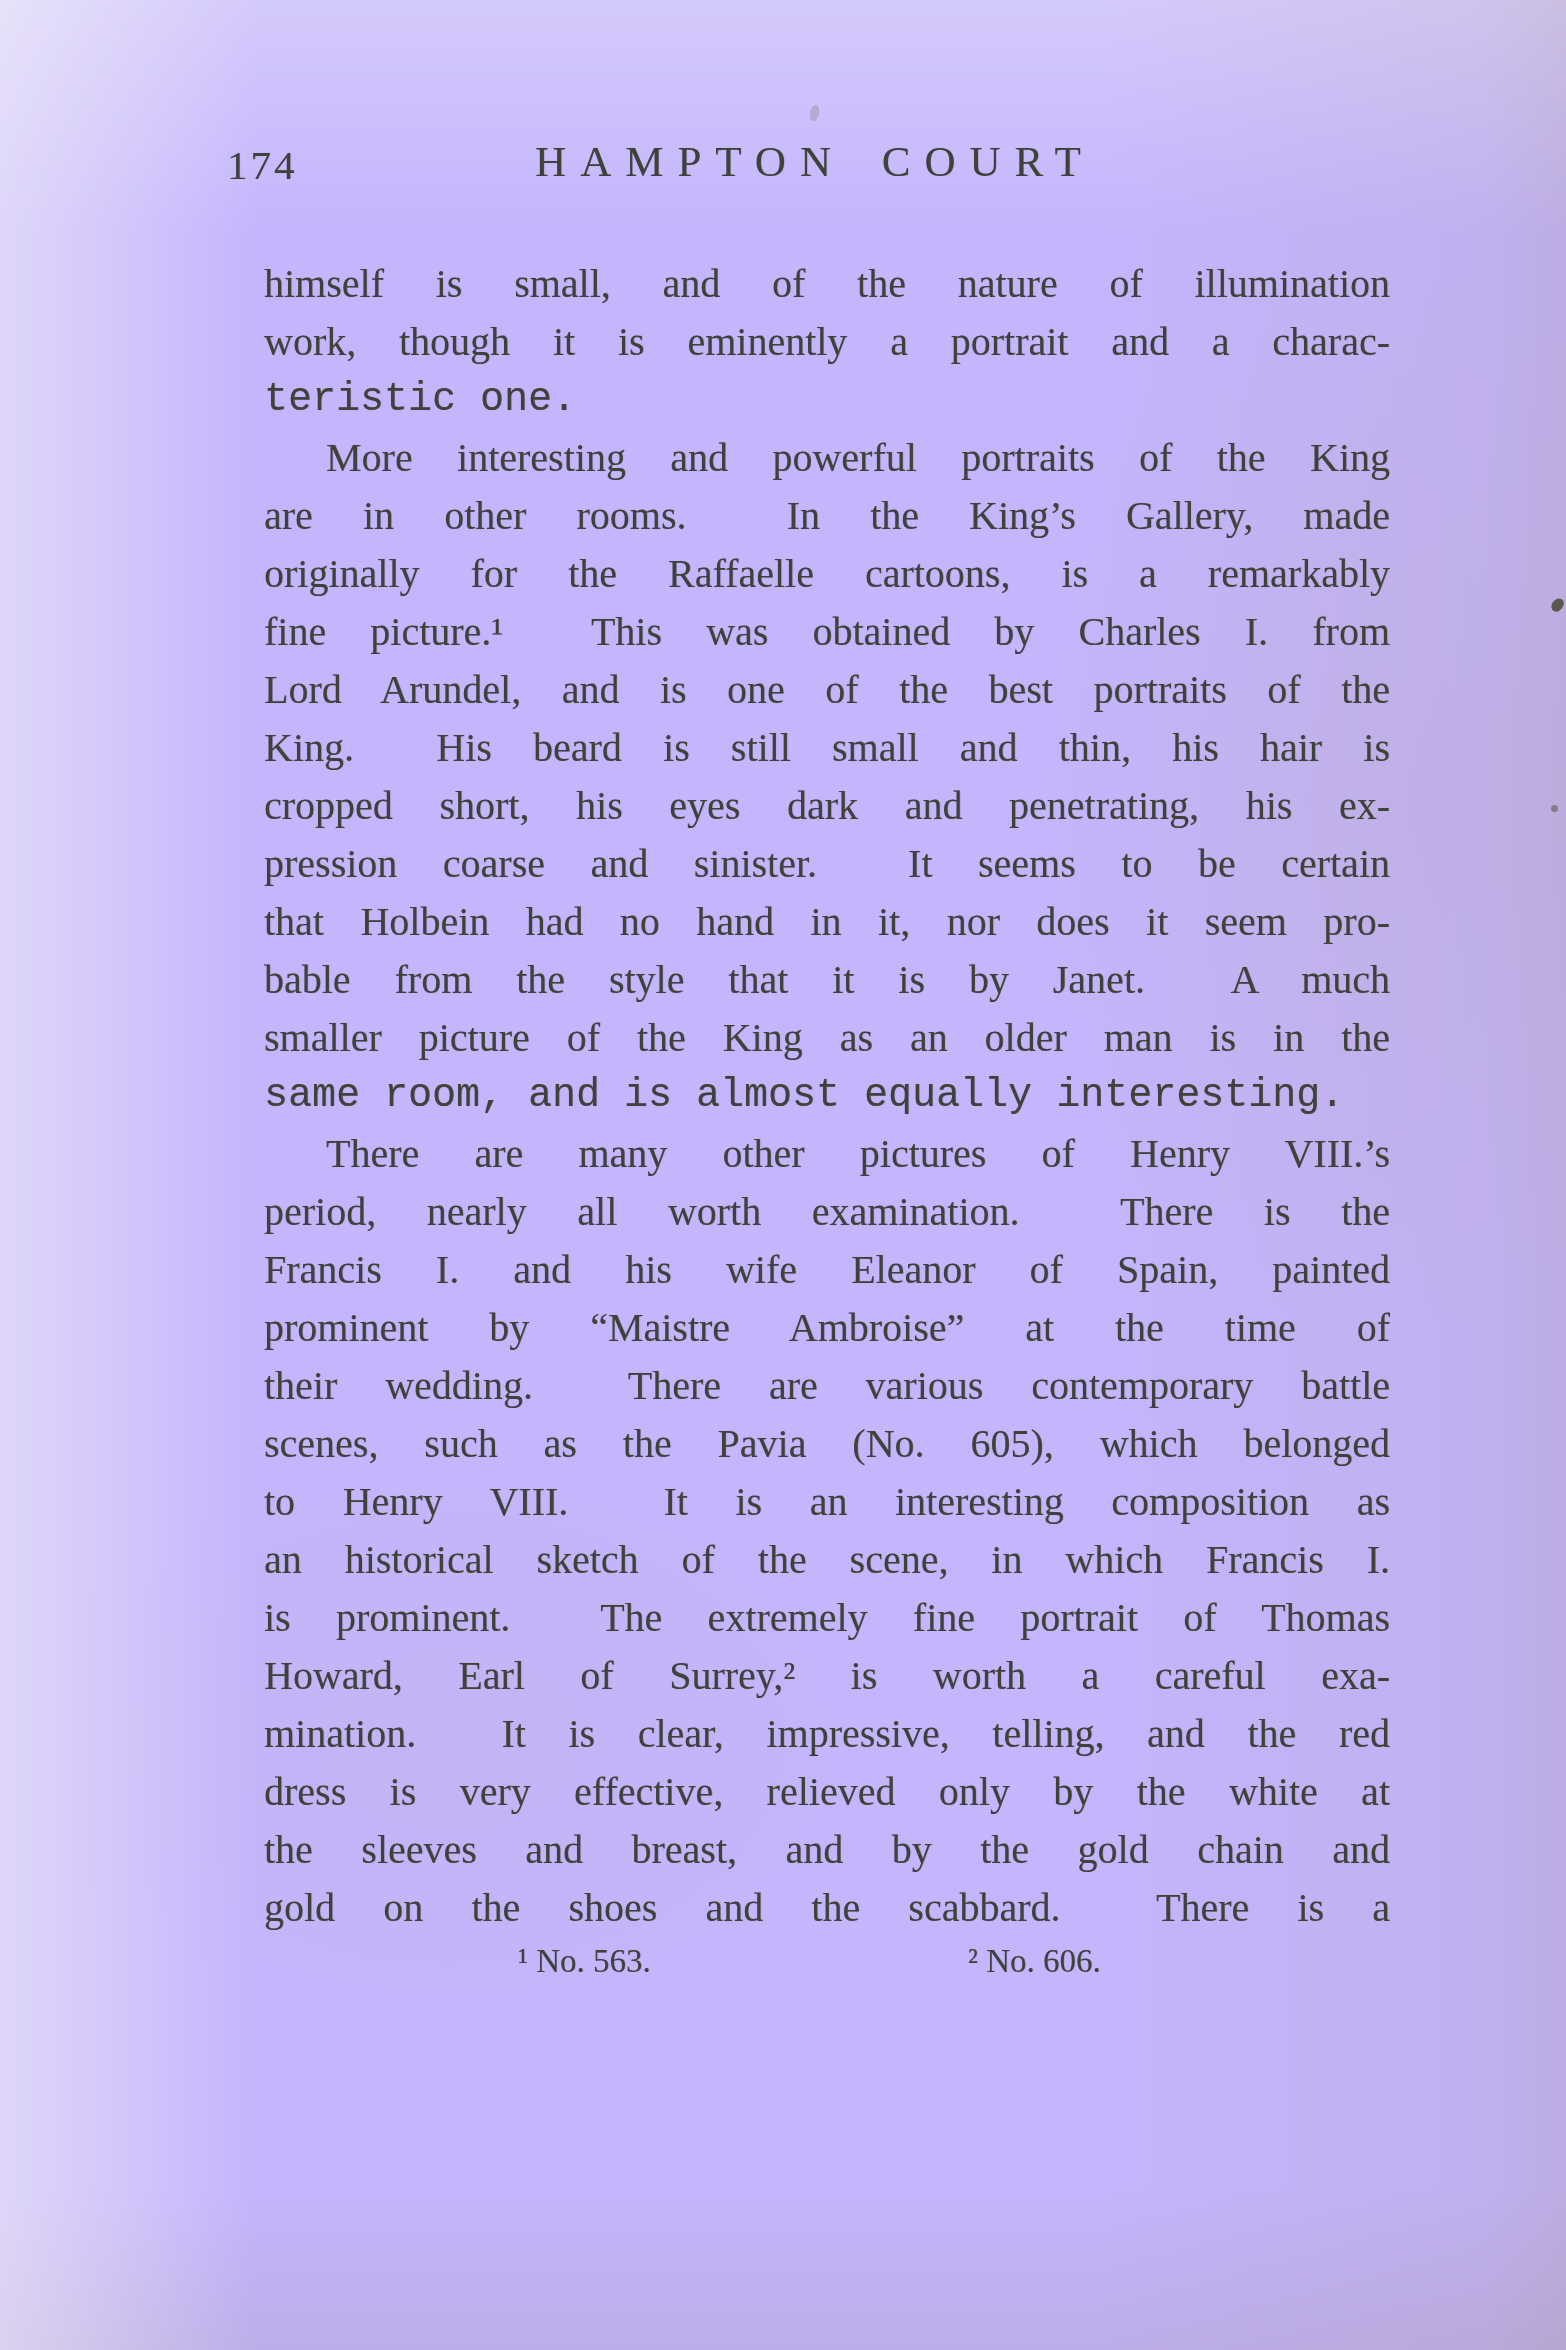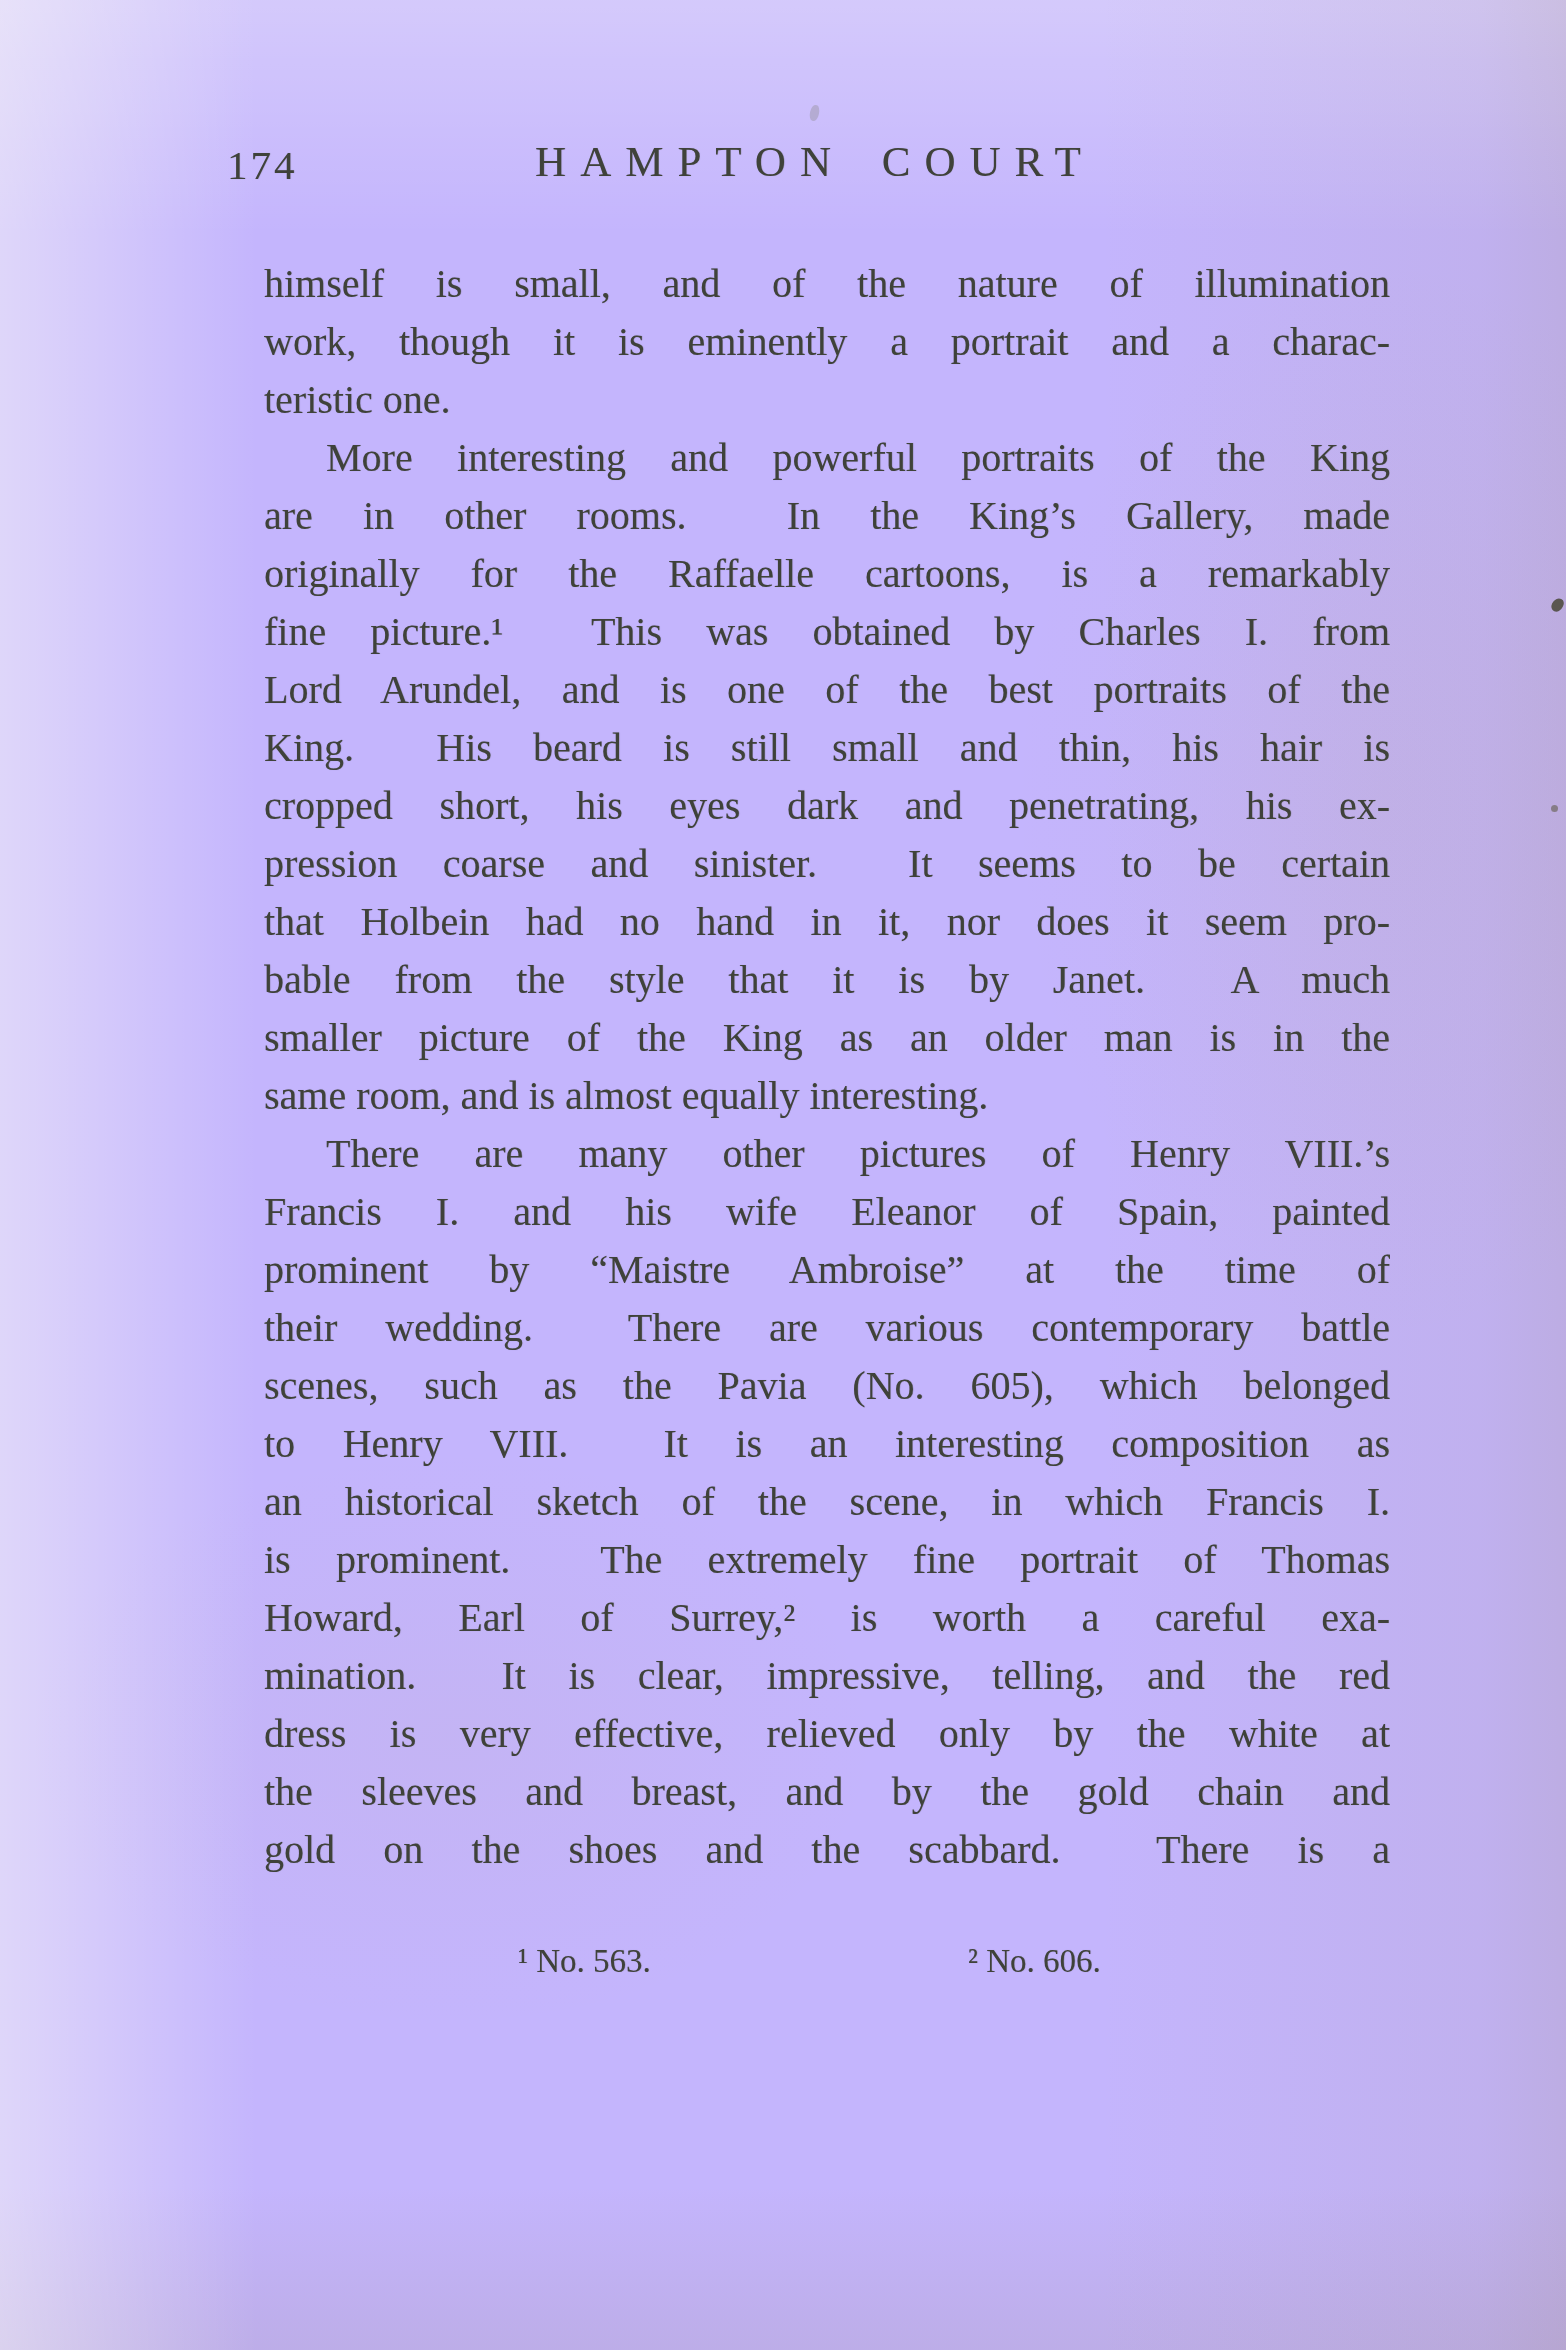--- a/index.html
+++ b/index.html
@@ -64,21 +64,21 @@
   }
 
   .line {
     height: 58px;
     overflow: hidden;
     text-align: justify;
     text-align-last: justify;
     white-space: pre-wrap;
   }
   .line.indent { text-indent: 62px; }
-  .line.last   { text-align-last: left; }
+  .line.last   { text-align-last: left; font-family: Liberation Mono, monospace; }
 
   .footnotes {
     position: absolute;
     left: 264px;
     top: 1942px;
     width: 1126px;
     height: 70px;
     font-size: 33px;
     line-height: 1.2;
   }
@@ -125,20 +125,21 @@
       <div class="line">fine picture.¹  This was obtained by Charles I. from</div>
       <div class="line">Lord Arundel, and is one of the best portraits of the</div>
       <div class="line">King.  His beard is still small and thin, his hair is</div>
       <div class="line">cropped short, his eyes dark and penetrating, his ex-</div>
       <div class="line">pression coarse and sinister.  It seems to be certain</div>
       <div class="line">that Holbein had no hand in it, nor does it seem pro-</div>
       <div class="line">bable from the style that it is by Janet.  A much</div>
       <div class="line">smaller picture of the King as an older man is in the</div>
       <div class="line last">same room, and is almost equally interesting.</div>
       <div class="line indent">There are many other pictures of Henry VIII.’s</div>
+      <div class="line">period, nearly all worth examination.  There is the</div>
       <div class="line">Francis I. and his wife Eleanor of Spain, painted</div>
       <div class="line">prominent by “Maistre Ambroise” at the time of</div>
       <div class="line">their wedding.  There are various contemporary battle</div>
       <div class="line">scenes, such as the Pavia (No. 605), which belonged</div>
       <div class="line">to Henry VIII.  It is an interesting composition as</div>
       <div class="line">an historical sketch of the scene, in which Francis I.</div>
       <div class="line">is prominent.  The extremely fine portrait of Thomas</div>
       <div class="line">Howard, Earl of Surrey,² is worth a careful exa-</div>
       <div class="line">mination.  It is clear, impressive, telling, and the red</div>
       <div class="line">dress is very effective, relieved only by the white at</div>

